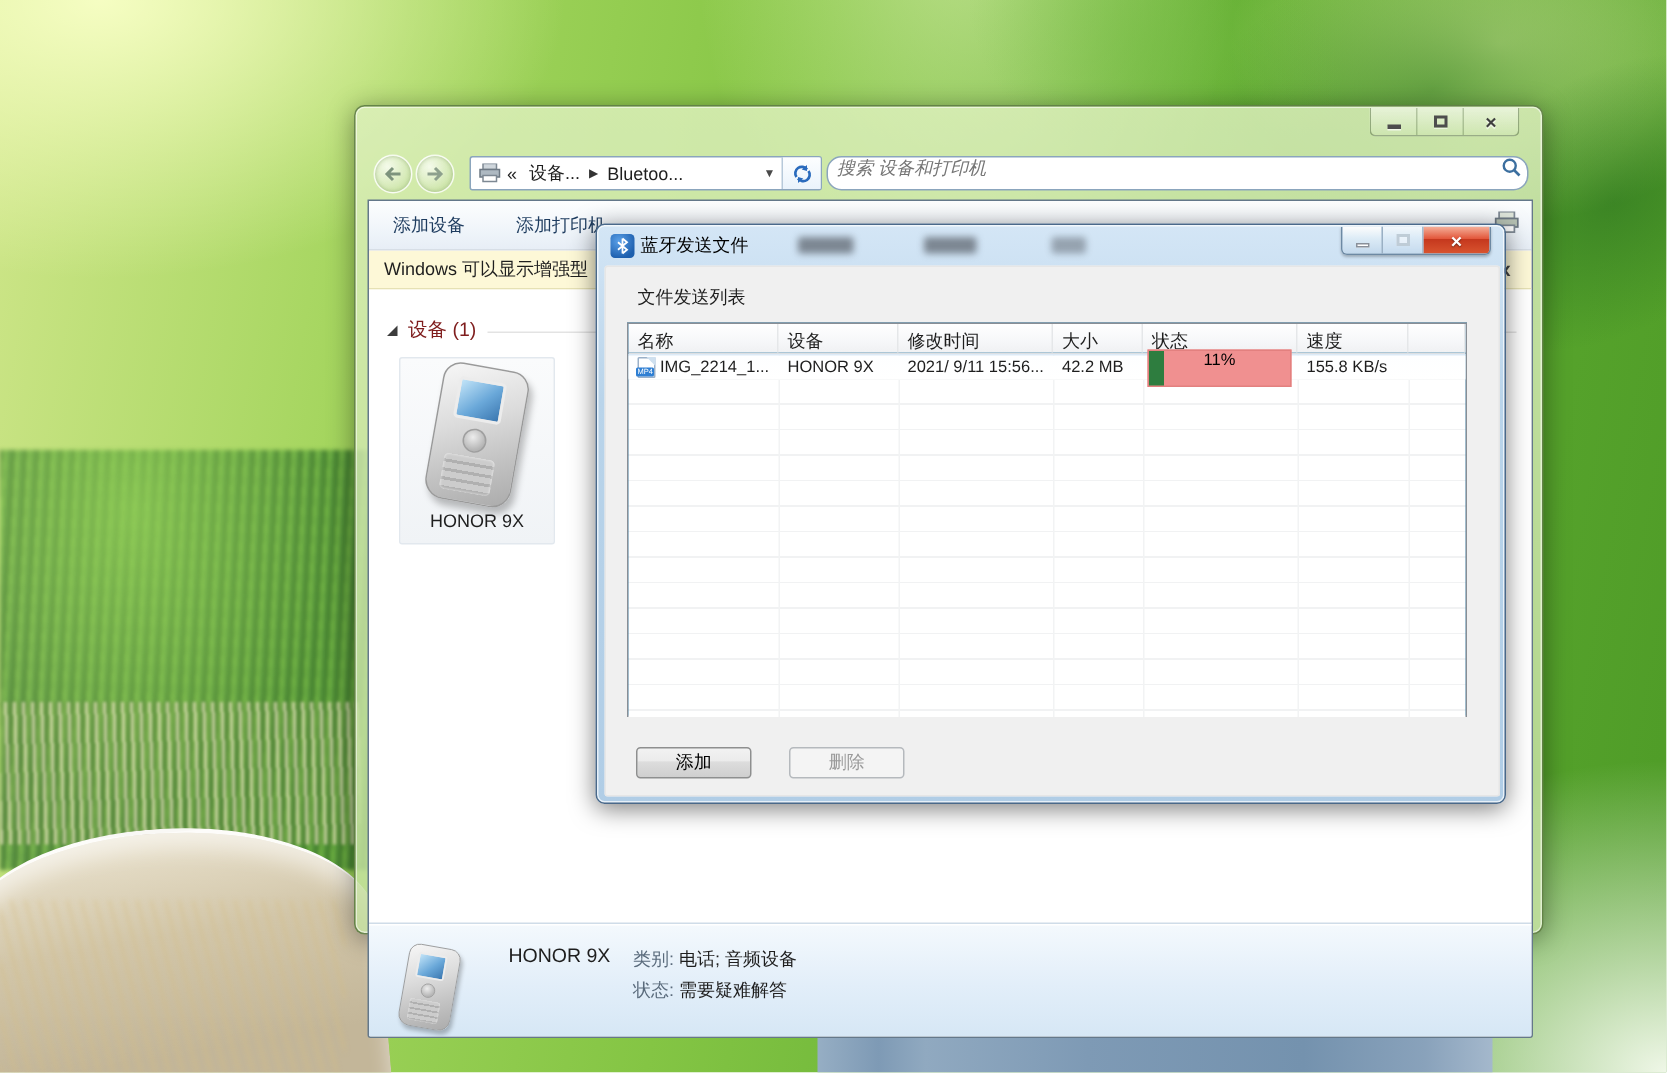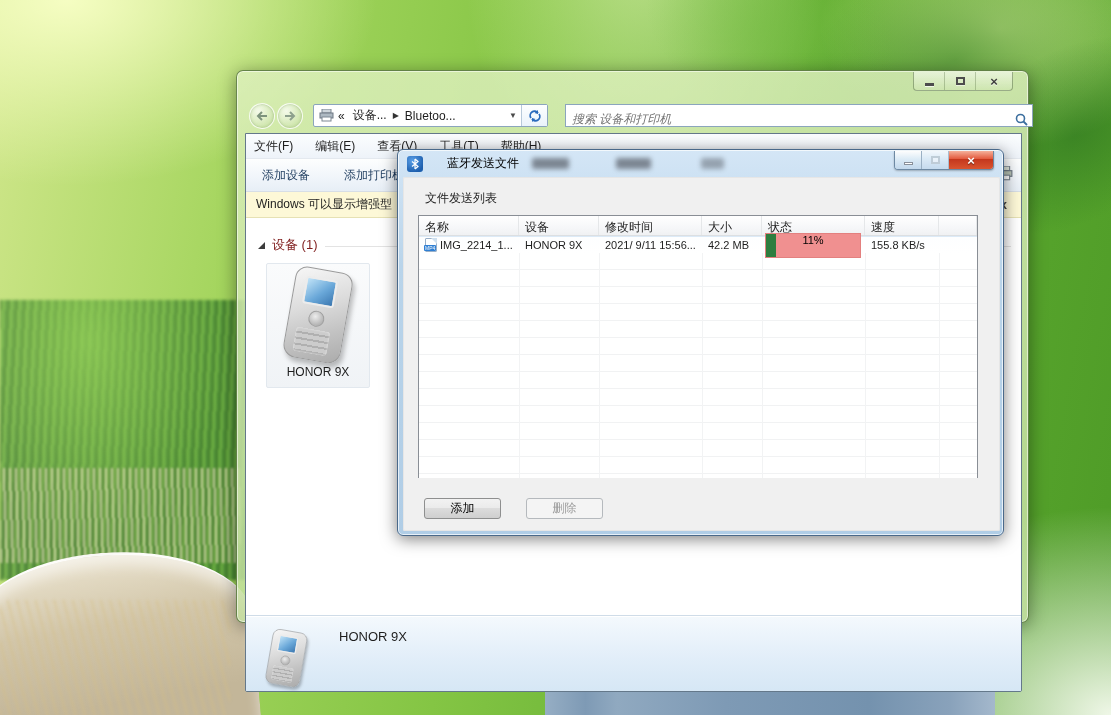--- a/index.html
+++ b/index.html
@@ -79,21 +79,21 @@
     display:flex; align-items:center; justify-content:center; color:rgba(95,115,90,.85); font-size:14px; }
   .nav-back { left:12px; } .nav-fwd { left:40px; }
   .addrbox { position:absolute; left:76px; top:5px; width:235px; height:23px; background:#fff;
     border:1px solid #8ba5bd; border-radius:2px; display:flex; align-items:center; font-size:12px; color:#1e1e1e; }
   .addrbox .seg { padding:0 4px; white-space:nowrap; }
   .crumb-arrow { font-size:8px; color:#333; padding:0 2px; }
   .addr-drop { margin-left:auto; width:16px; text-align:center; color:#4a4a4a; font-size:8px; }
   .refresh { width:26px; height:100%; border-left:1px solid #b7c9da; display:flex; align-items:center; justify-content:center;
     background:linear-gradient(#fdfeff,#eaf3fb); }
   .searchbox { position:absolute; left:314px; top:5px; width:468px; height:23px; background:#fff;
-    border:1px solid #8ba5bd; border-radius:0; display:flex; align-items:flex-end;margin-left:14px; }
+    border:1px solid #8ba5bd; border-radius:10px; display:flex; align-items:flex-start; }
   .searchbox input { flex:1; border:none; outline:none; font-style:italic; color:#7a7a7a;
     font-size:12px; padding:0 6px; font-family:inherit; background:transparent; }
   .search-mag { width:22px; display:flex; justify-content:center; }
 
   .client { position:absolute; left:8px; top:62px; width:777px; height:558px;
     display:flex; flex-direction:column; background:#fff; border:1px solid #64788a; border-radius:0 0 2px 2px; overflow:hidden; height:559px; }
   .menubar { height:25px; flex:none; background:linear-gradient(#fbfdfe,#eef3f9);
     display:flex; align-items:center; padding-left:8px; gap:22px; font-size:12px; color:#1e1e1e;
     border-bottom:1px solid #e4e9ef; }
   .menubar span { cursor:default; }
@@ -133,21 +133,21 @@
   .details .dphone { position:absolute; left:28px; top:7px; }
   .details .dname { position:absolute; left:93px; top:13px; font-size:13px; color:#1e1e1e; }
   .details .dgrid { position:absolute; left:176px; top:13px; font-size:12px; color:#1e1e1e; line-height:21px; }
   .dlabel { color:#5a6b7c; }
 
   
   .dlg { position:absolute; left:397px; top:149px; width:607px; height:387px; border-radius:6px;
     background:linear-gradient(#d4e6f6,#b9d4ea 30%,#b0cde6); border:1px solid #4a698a;
     box-shadow:0 3px 16px rgba(0,0,0,.5), inset 0 0 0 1px rgba(255,255,255,.7); }
   .dlg-title { position:absolute; left:0; top:0; width:100%; height:27px; display:flex; align-items:center; padding-left:9px; }
-  .dlg-title .ttext { font-size:12px; color:#000; margin-left:24px; }
+  .dlg-title .ttext { font-size:12px; color:#000; margin-left:4px; }
   .bt-icon { width:16px; height:16px; border-radius:3px; flex:none;
     background:radial-gradient(circle at 35% 30%, #5aa0e8, #1d5fae 75%); display:flex; align-items:center; justify-content:center; }
   .ghost { position:absolute; top:8px; height:11px; background:rgba(55,58,66,.55); filter:blur(2.5px); border-radius:2px; }
   .g1 { left:134px; width:37px; } .g2 { left:218px; width:35px; } .g3 { left:303px; width:23px; opacity:.7; }
   .dlg-caption { position:absolute; right:9px; top:1px; height:19px; display:flex; border-radius:0 0 4px 4px; overflow:hidden;
     border:1px solid #6d89a3; border-top:none; box-shadow:0 1px 2px rgba(0,0,0,.25); }
   .dbtn { width:27px; display:flex; align-items:center; justify-content:center;
     background:linear-gradient(#fdfdfd,#dcebf6 45%,#c2d8ec); border-right:1px solid #9ab0c4; }
   .dbtn .bar { width:9px; height:3px; background:#fff; border:1px solid #89909a; margin-top:6px; }
   .dbtn-max { opacity:.75; } .dbtn-max .sq { width:9px; height:8px; border:2px solid #b9c4cd; background:rgba(255,255,255,.6); }
@@ -245,27 +245,20 @@
       <span class="search-mag">
         <svg class="icon-svg" width="13" height="13" viewBox="0 0 13 13">
             <circle cx="5.5" cy="5.5" r="4" stroke="#3c6f9f" stroke-width="1.6" fill="none"></circle>
             <path d="M8.5 8.5 L12 12" stroke="#3c6f9f" stroke-width="1.8"></path>
           </svg>
       </span>
     </div>
   </div>
 
   <div class="client">
-    <div class="menubar">
-      <span>文件(F)</span>
-      <span>编辑(E)</span>
-      <span>查看(V)</span>
-      <span>工具(T)</span>
-      <span>帮助(H)</span>
-    </div>
     <div class="toolbar">
       <span>添加设备</span>
       <span>添加打印机</span>
       <span class="tb-printer">
         <svg class="icon-svg" width="17" height="15" viewBox="0 0 15 13">
             <rect x="3" y="0" width="9" height="4" fill="#dfe6db" stroke="#7d8893"></rect>
             <rect x="1" y="4" width="13" height="5" fill="#b7c2b4" stroke="#6e7984"></rect>
             <rect x="3" y="8" width="9" height="4" fill="#fff" stroke="#7d8893"></rect>
           </svg>
       </span>
@@ -291,20 +284,26 @@
       </div>
     </div>
     <div class="details">
       <div class="dphone phone phone-sm">
         <div class="ph-body"></div>
         <div class="ph-screen"></div>
         <div class="ph-dpad"></div>
         <div class="ph-keys"></div>
       </div>
       <div class="dname">HONOR 9X</div>
+      <div class="dgrid">
+        <div><span class="dlabel">类别:</span>
+          <span>电话; 音频设备</span></div>
+        <div><span class="dlabel">状态:</span>
+          <span>需要疑难解答</span></div>
+      </div>
     </div>
   </div>
 </div>
 
 <div class="dlg">
   <div class="dlg-title">
     <span class="bt-icon">
       <svg class="icon-svg" width="10" height="12" viewBox="0 0 10 12">
           <path d="M5 1 L8 3.5 L2 8.5 M5 11 L8 8.5 L2 3.5 M5 1 V11" stroke="#fff" stroke-width="1.2" fill="none"></path>
         </svg>

